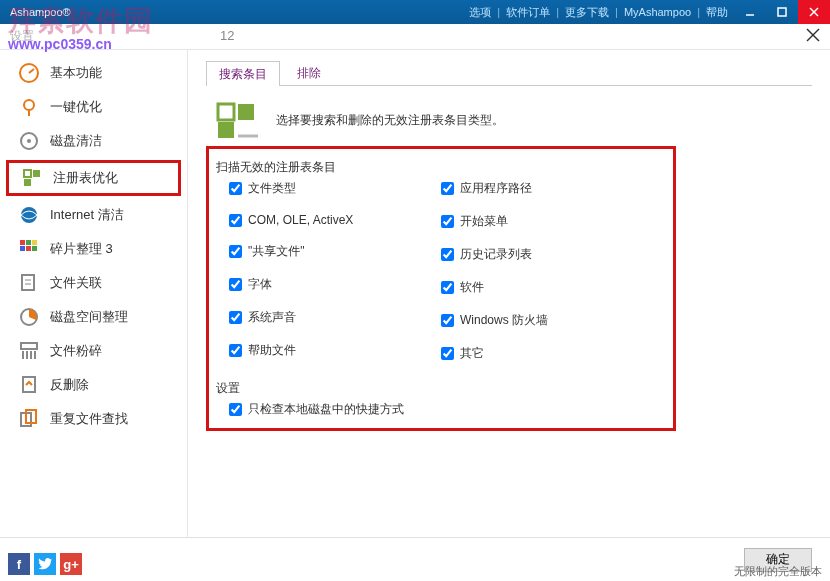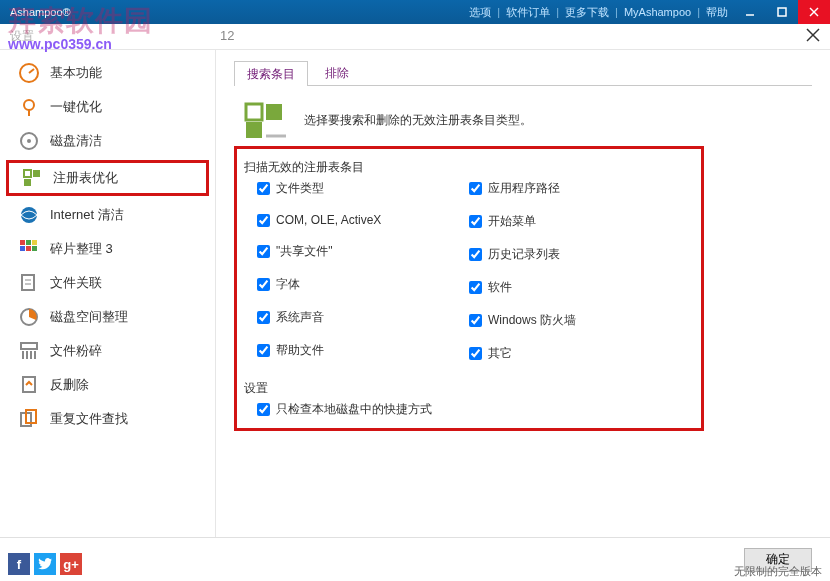--- a/index.html
+++ b/index.html
@@ -16,21 +16,21 @@
 
 .watermark { position: absolute; top: 2px; left: 8px; z-index: 50; pointer-events: none; }
 .wm-cn { font-size: 28px; font-weight: 700; color: #be185d; opacity: 0.35; letter-spacing: 1px; }
 .wm-url { font-size: 14px; font-weight: 700; color: #8b5cf6; margin-top: -4px; }
 
 .header-area { height: 26px; background: #fff; border-bottom: 1px solid #e6e6e6; position: relative; display: flex; align-items: center; padding: 0 10px; font-size: 12px; color: #333; }
 .header-back { position: absolute; right: 10px; top: 4px; cursor: pointer; }
 
 .body { display: flex; height: calc(100% - 24px - 26px - 44px); }
 
-.sidebar { width: 216px; border-right: 1px solid #e6e6e6; padding-top: 6px; background: #fff; }
+.sidebar { width: 188px; border-right: 1px solid #e6e6e6; padding-top: 6px; background: #fff; }
 .side-item { height: 34px; display: flex; align-items: center; gap: 10px; padding-left: 18px; font-size: 13px; color: #333; cursor: pointer; }
 .side-item.highlighted { border: 3px solid #d21414; margin: 2px 6px; padding-left: 12px; height: 36px; }
 .side-icon { width: 22px; height: 22px; display: flex; align-items: center; justify-content: center; }
 
 .content { flex: 1; padding: 10px 18px 0 18px; position: relative; }
 
 .tabs { display: flex; border-bottom: 1px solid #c8c8c8; gap: 4px; }
 .tab { padding: 4px 12px 3px; font-size: 12px; color: #701a75; cursor: pointer; border: 1px solid transparent; border-bottom: none; }
 .tab.active { border-color: #c8c8c8; background: #fff; position: relative; top: 1px; }
 

